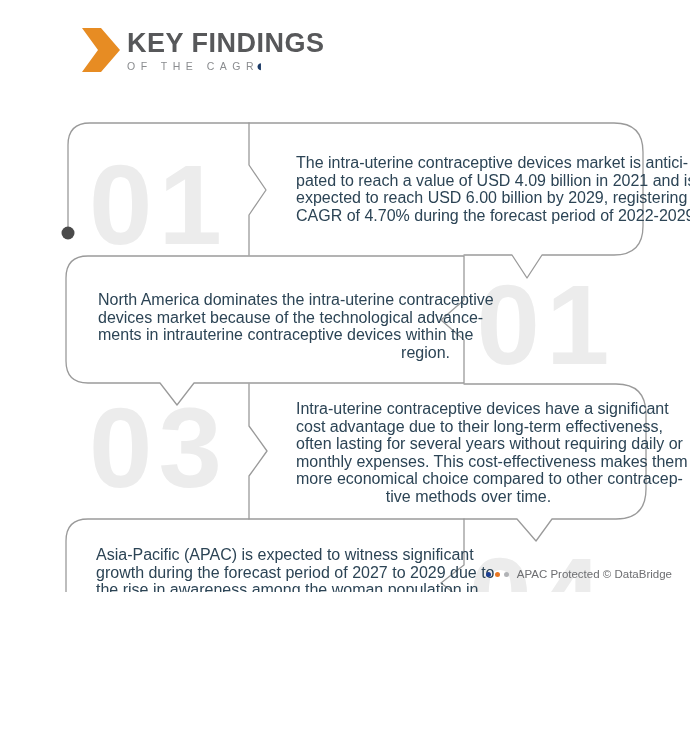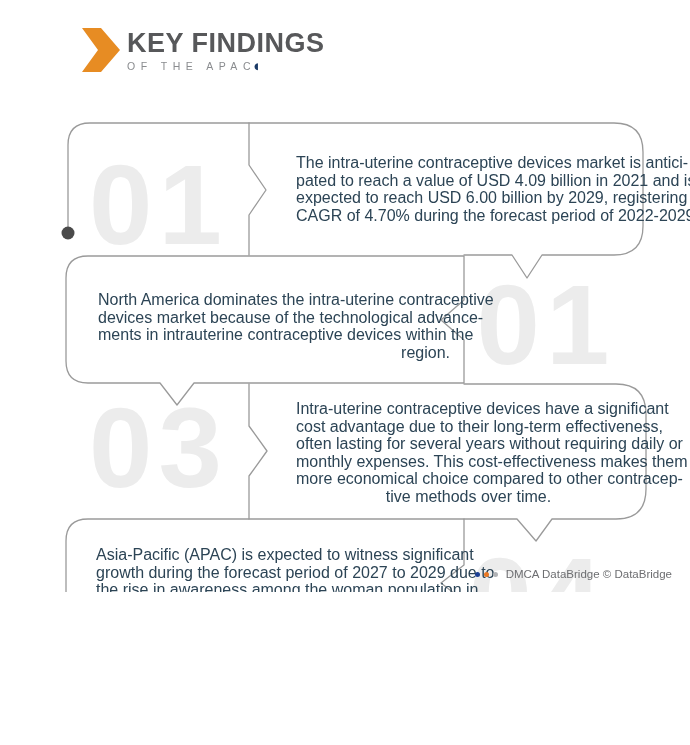--- a/index.html
+++ b/index.html
@@ -56,21 +56,21 @@
 
 <div class="canvas">
 
   <div class="header">
     <svg class="arrow-icon" viewBox="0 0 38 44">
       <polygon points="0,0 19,0 38,22 19,44 0,44 16,22" fill="#e78c23"></polygon>
     </svg>
     <div class="title-stack">
       <div class="main-title">KEY FINDINGS</div>
       <div class="sub-title">
-        <span>OF THE APAC</span>
+        <span>OF THE CAGR</span>
         <span class="crescent">◖</span>
       </div>
     </div>
   </div>
 
   <svg class="outlines" width="690" height="745" viewBox="0 0 690 745" fill="none" stroke="#9a9a9a" stroke-width="1.3" stroke-linejoin="round" stroke-linecap="round">
 
     <path d="M 60 233 L 60 145 Q 60 123 82 123 L 606 123 Q 635 123 635 152 L 635 226 Q 635 255 606 255 L 534 255 L 519 278 L 504 255 L 456 255"></path>
     <path d="M 241 255 L 241 215 L 258 190 L 241 165 L 241 123"></path>
     <circle cx="60" cy="233" r="6.5" fill="#4a4a4a" stroke="none"></circle>
@@ -104,16 +104,16 @@
 tive methods over time.</div>
   <div class="finding-text text-4">Asia-Pacific (APAC) is expected to witness significant
 growth during the forecast period of 2027 to 2029 due to
 the rise in awareness among the woman population in
 the region.</div>
 
   <div class="footer">
     <span class="dot dot-blue"></span>
     <span class="dot dot-orange"></span>
     <span class="dot dot-gray"></span>
-    <span class="footer-text">DMCA DataBridge © DataBridge</span>
+    <span class="footer-text">APAC Protected © DataBridge</span>
   </div>
 
 </div>
 
 </body></html>

